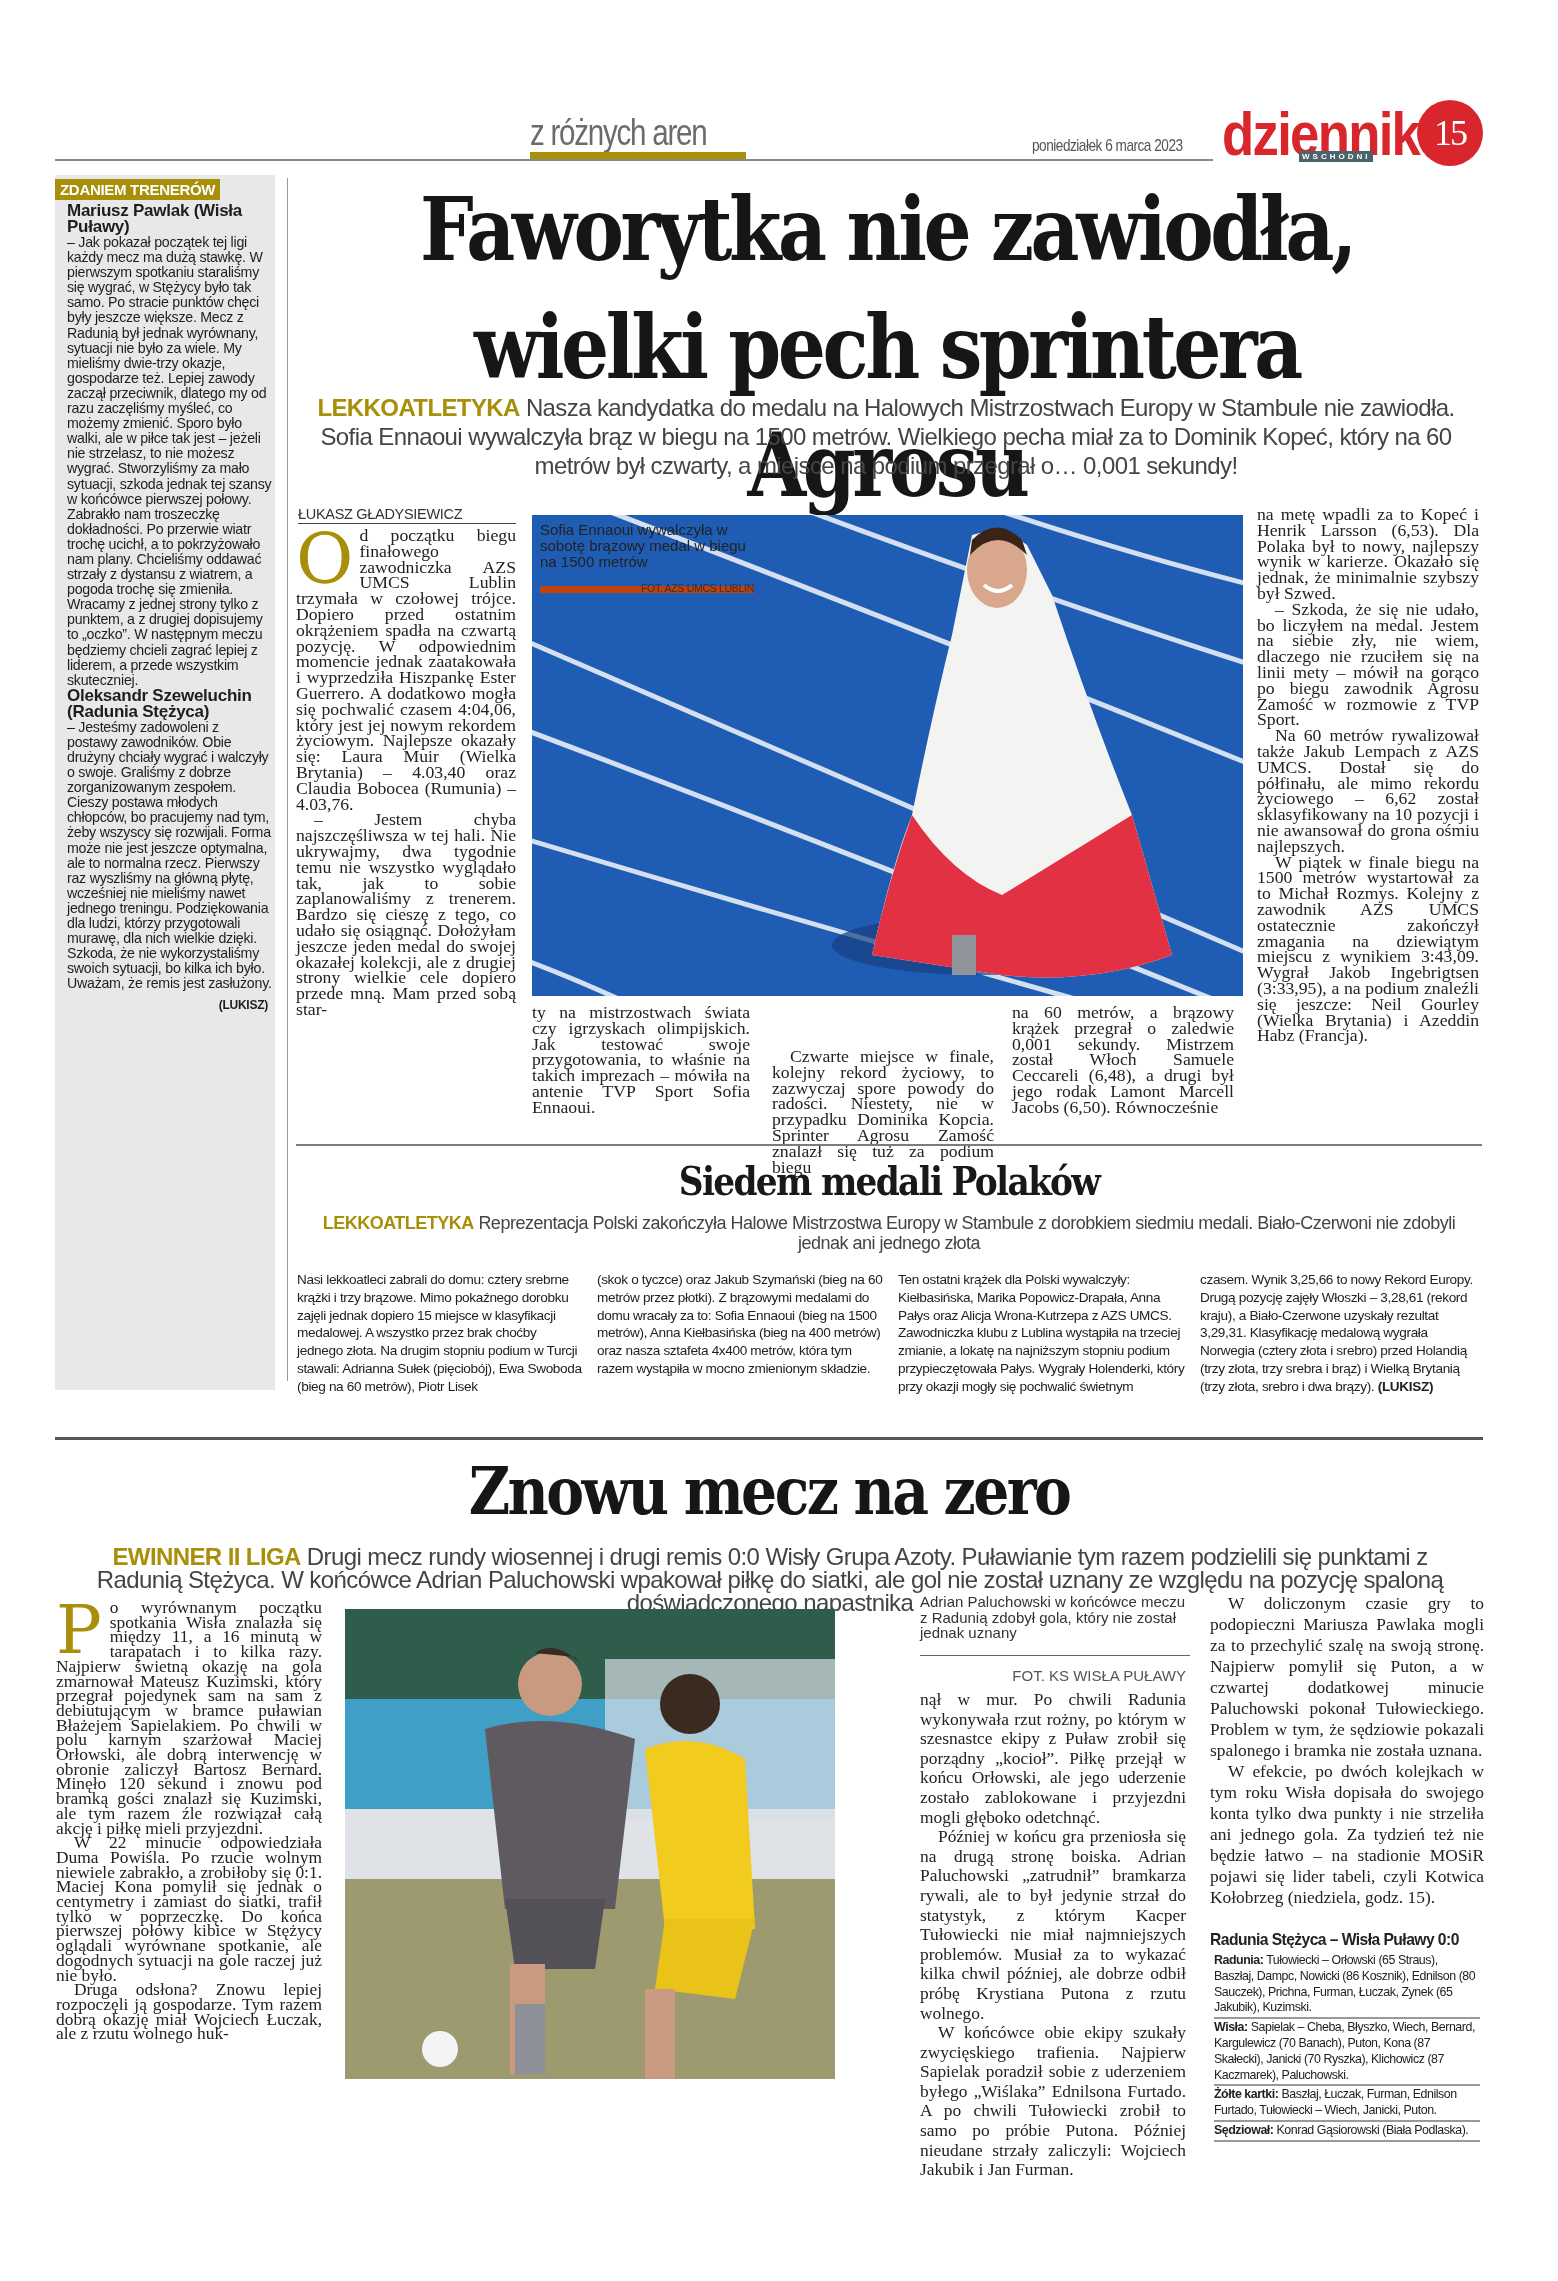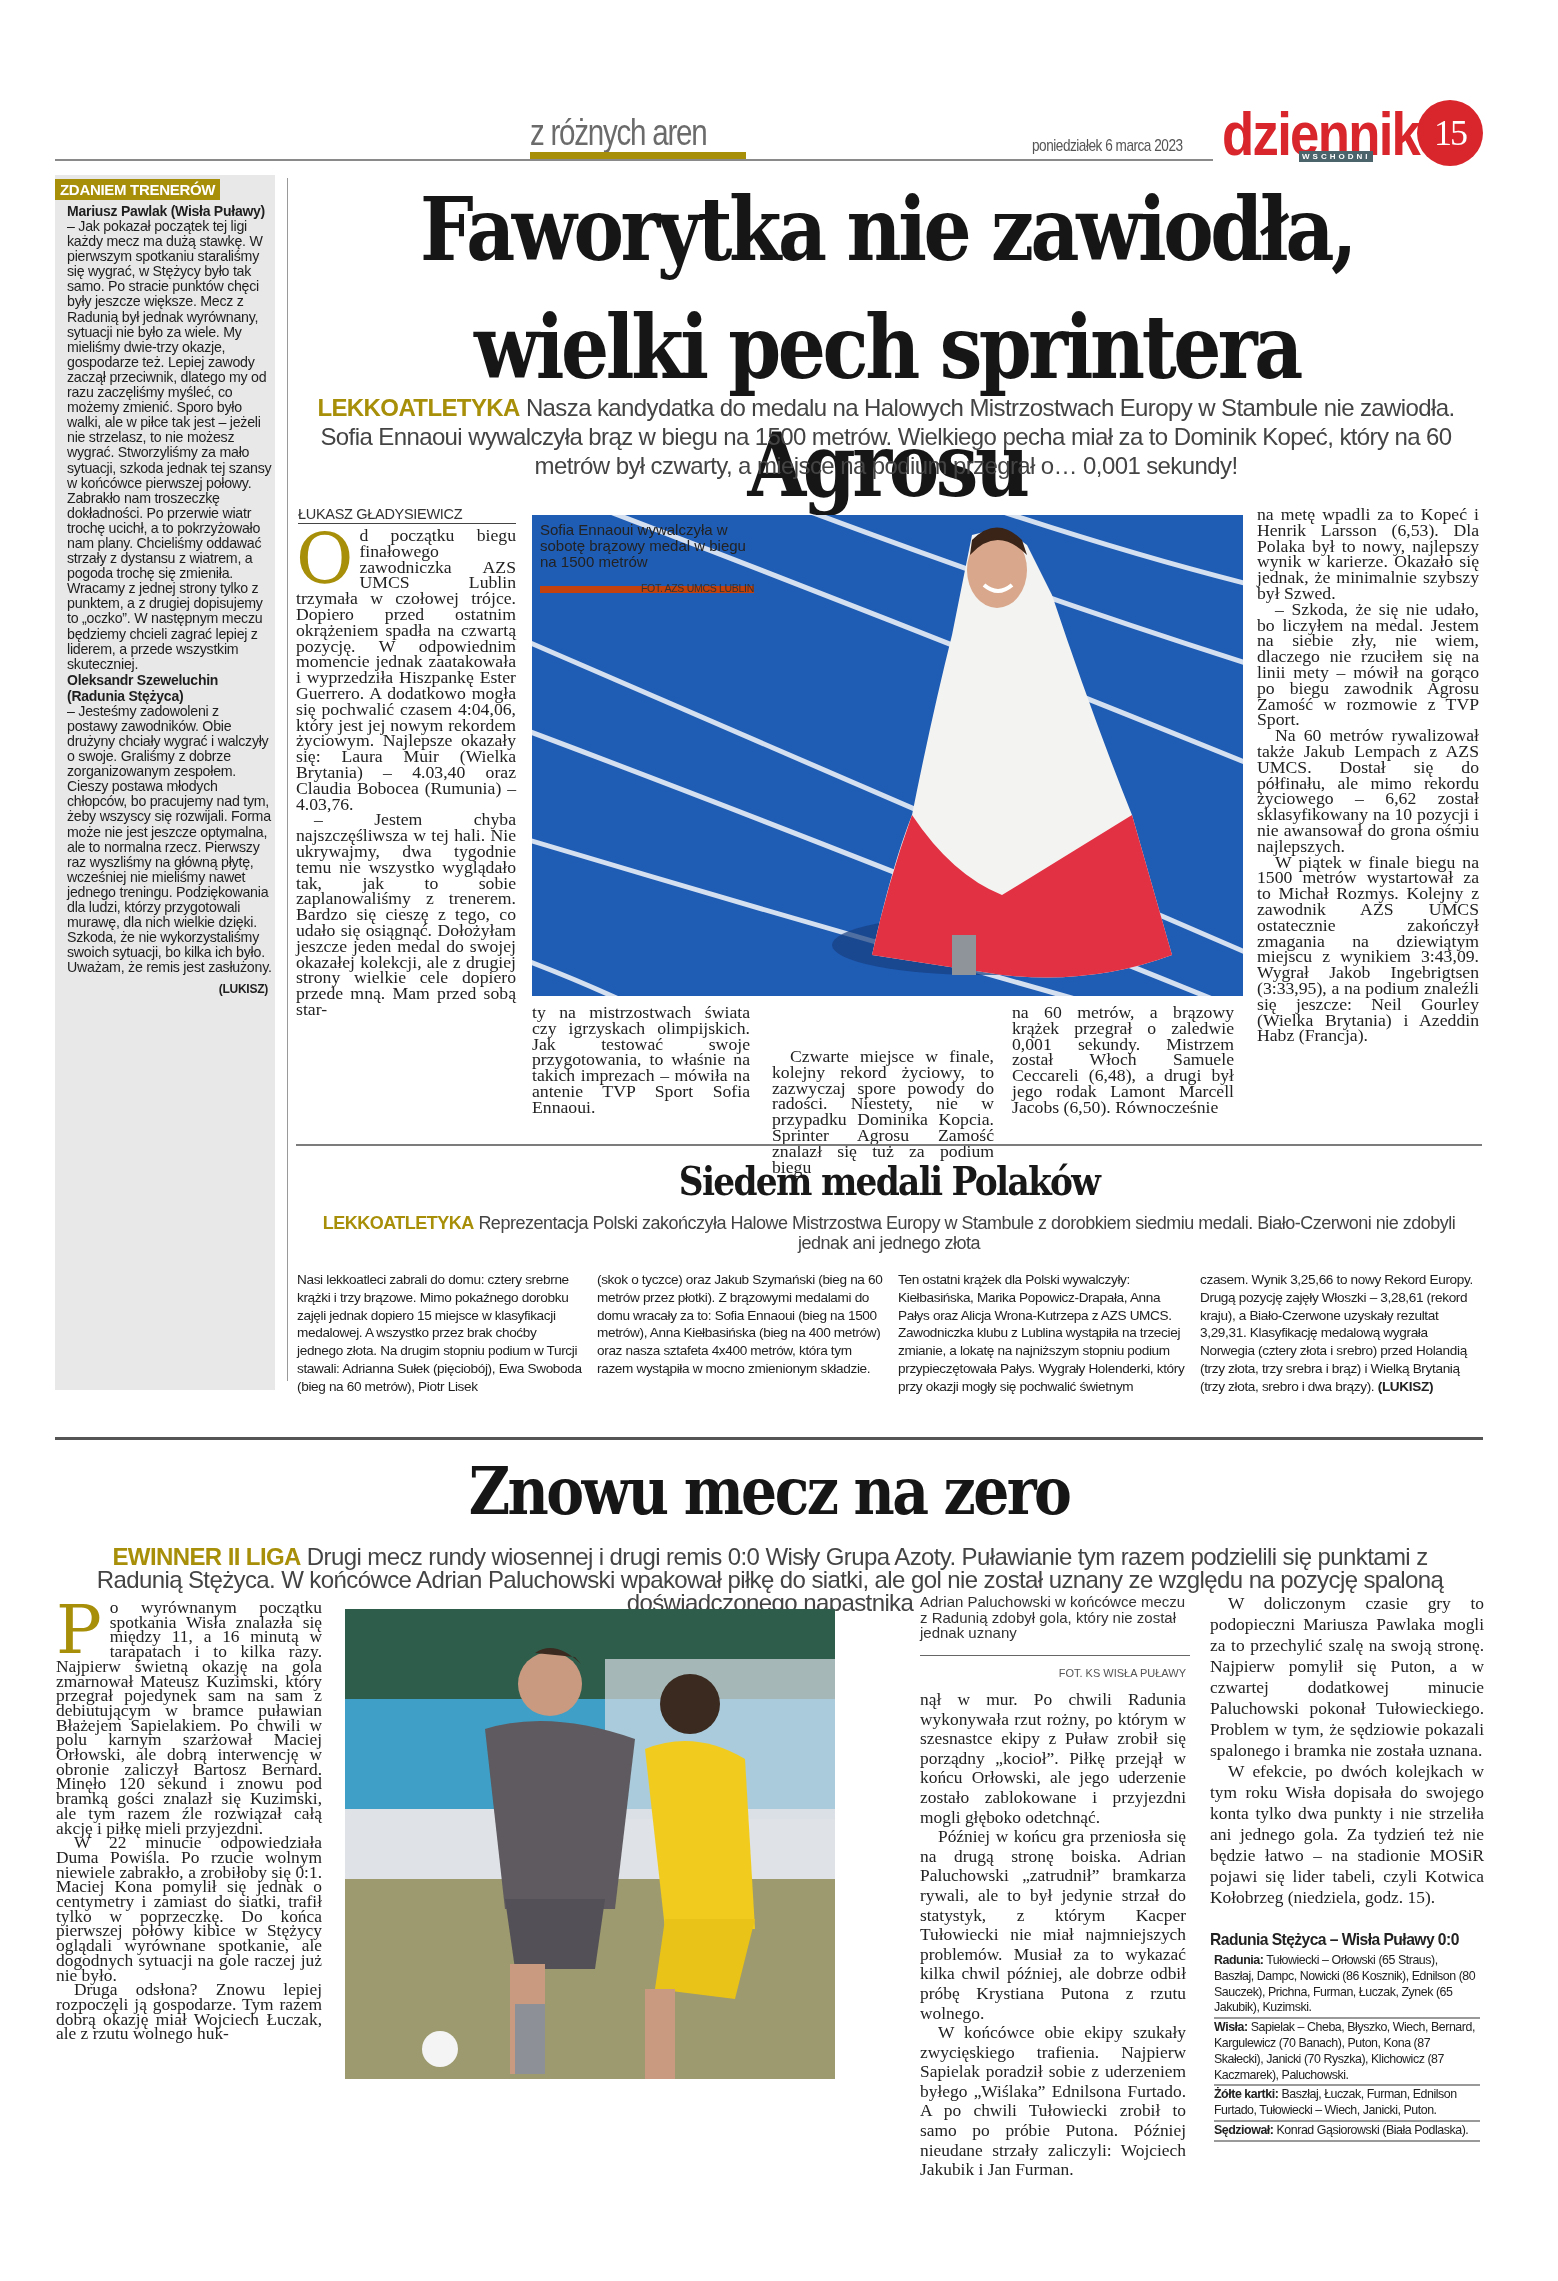--- a/index.html
+++ b/index.html
@@ -14,21 +14,21 @@
   .header-rule { left: 55px; top: 159px; width: 1158px; height: 2px; background: #8a8a8a; }
   .date { left: 1032px; top: 136px; font-family: "Liberation Sans", sans-serif; font-size: 17px; color: #555; letter-spacing: -0.6px; transform: scaleX(0.8); transform-origin: left; white-space: nowrap; }
   .logo { left: 1222px; top: 102px; font-family: "Liberation Sans", sans-serif; font-size: 62px; font-weight: bold; color: #d8262c; letter-spacing: -2px; line-height: 64px; transform: scaleX(0.85); transform-origin: left; }
   .logo-sub { left: 1299px; top: 151px; background: #4b646b; color: #fff; font-family: "Liberation Sans", sans-serif; font-size: 8px; font-weight: bold; letter-spacing: 3px; padding: 1px 3px; }
   .page-num { left: 1417px; top: 100px; width: 66px; height: 66px; border-radius: 50%; background: #d8262c; color: #fff; font-size: 36px; text-align: center; line-height: 66px; letter-spacing: -2px; }
 
   
   .sidebar { left: 55px; top: 175px; width: 220px; height: 1215px; background: #e8e8e8; }
   .side-label { position: absolute; left: 0; top: 4px; background: #a88f09; color: #fff; font-family: "Liberation Sans", sans-serif; font-weight: bold; font-size: 15px; padding: 2px 5px; letter-spacing: -0.3px; }
   .side-body { position: absolute; left: 12px; top: 28px; width: 205px; font-family: "Liberation Sans", sans-serif; font-size: 14.2px; line-height: 15.1px; color: #1e1e1e; letter-spacing: -0.25px; }
-  .side-body .who { font-weight: bold; display: block; font-size: 14px; line-height: 16px; }
+  .side-body .who { font-weight: bold; display: block; font-size: 17px; line-height: 16px; }
   .side-body p { margin: 0; }
   .side-sign { display: block; text-align: right; font-weight: bold; font-size: 12px; margin-top: 6px; padding-right: 4px; }
   .vrule-side { left: 287px; top: 178px; width: 1px; height: 1203px; background: #9a9a9a; }
 
   
   .h1 { left: 292px; top: 170px; width: 1190px; text-align: center; font-family: "DejaVu Serif", serif; font-weight: bold; font-size: 88px; line-height: 118px; letter-spacing: -4px; color: #161616; transform: scaleX(0.86); transform-origin: center; }
   .lead1 { left: 296px; top: 393px; width: 1180px; text-align: center; font-family: "Liberation Sans", sans-serif; font-size: 24px; line-height: 29px; color: #444; letter-spacing: -0.6px; }
   .tag { color: #a88f09; font-weight: bold; }
 
   .byline { left: 298px; top: 506px; width: 218px; font-family: "Liberation Sans", sans-serif; font-size: 14.5px; color: #333; border-bottom: 1.5px solid #444; padding-bottom: 1px; letter-spacing: -0.3px; }
@@ -59,21 +59,21 @@
 
   
   .rule3 { left: 55px; top: 1437px; width: 1428px; height: 3px; background: #555; }
   .h3 { left: 55px; top: 1448px; width: 1428px; text-align: center; font-family: "DejaVu Serif", serif; font-weight: bold; font-size: 66px; line-height: 86px; letter-spacing: -3px; transform: scaleX(0.86); transform-origin: center; color: #161616; }
   .lead3 { left: 70px; top: 1545px; width: 1400px; text-align: center; font-family: "Liberation Sans", sans-serif; font-size: 24px; line-height: 23px; color: #444; letter-spacing: -0.6px; }
 
   .dcol1 { left: 56px; top: 1600px; width: 266px; font-size: 17.4px; line-height: 14.7px; }
   .dropcap2 { float: left; font-family: "DejaVu Serif", serif; font-size: 68px; line-height: 56px; color: #a88f09; margin: 2px 8px 0 0; }
   .photo2 { left: 345px; top: 1609px; width: 490px; height: 470px; overflow: hidden; background: #7a8f6b; }
   .cap2 { left: 920px; top: 1594px; width: 270px; font-family: "Liberation Sans", sans-serif; font-size: 15px; line-height: 15.5px; color: #333; border-bottom: 1px solid #666; padding-bottom: 14px; }
-  .credit2 { left: 920px; top: 1667px; width: 266px; text-align: right; font-family: "Liberation Sans", sans-serif; font-size: 11px; color: #555; }
+  .credit2 { left: 920px; top: 1667px; width: 266px; text-align: right; font-family: "Liberation Sans", sans-serif; font-size: 15px; color: #555; }
   .dcol2 { left: 920px; top: 1690px; width: 266px; font-size: 17.4px; line-height: 19.6px; }
   .dcol3 { left: 1210px; top: 1593px; width: 274px; font-size: 17.4px; line-height: 21px; }
 
   .result-title { left: 1210px; top: 1930px; width: 274px; font-family: "Liberation Sans", sans-serif; font-weight: bold; font-size: 17px; color: #222; letter-spacing: -0.6px; transform: scaleX(0.92); transform-origin: left; white-space: nowrap; }
   .stats { left: 1214px; top: 1952px; width: 266px; font-family: "Liberation Sans", sans-serif; font-size: 12.4px; line-height: 15.8px; color: #222; letter-spacing: -0.45px; }
   .stats .row { border-bottom: 2px solid #999; padding: 1px 0; }
   .stats b { font-weight: bold; }
 </style>
 </head>
 <body>

